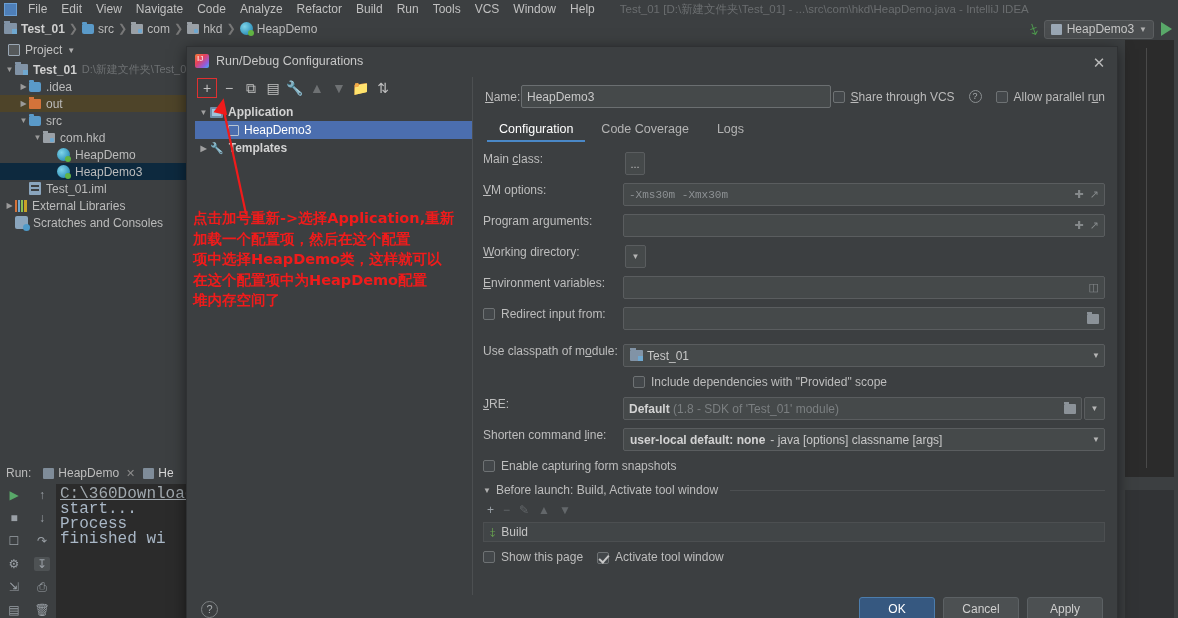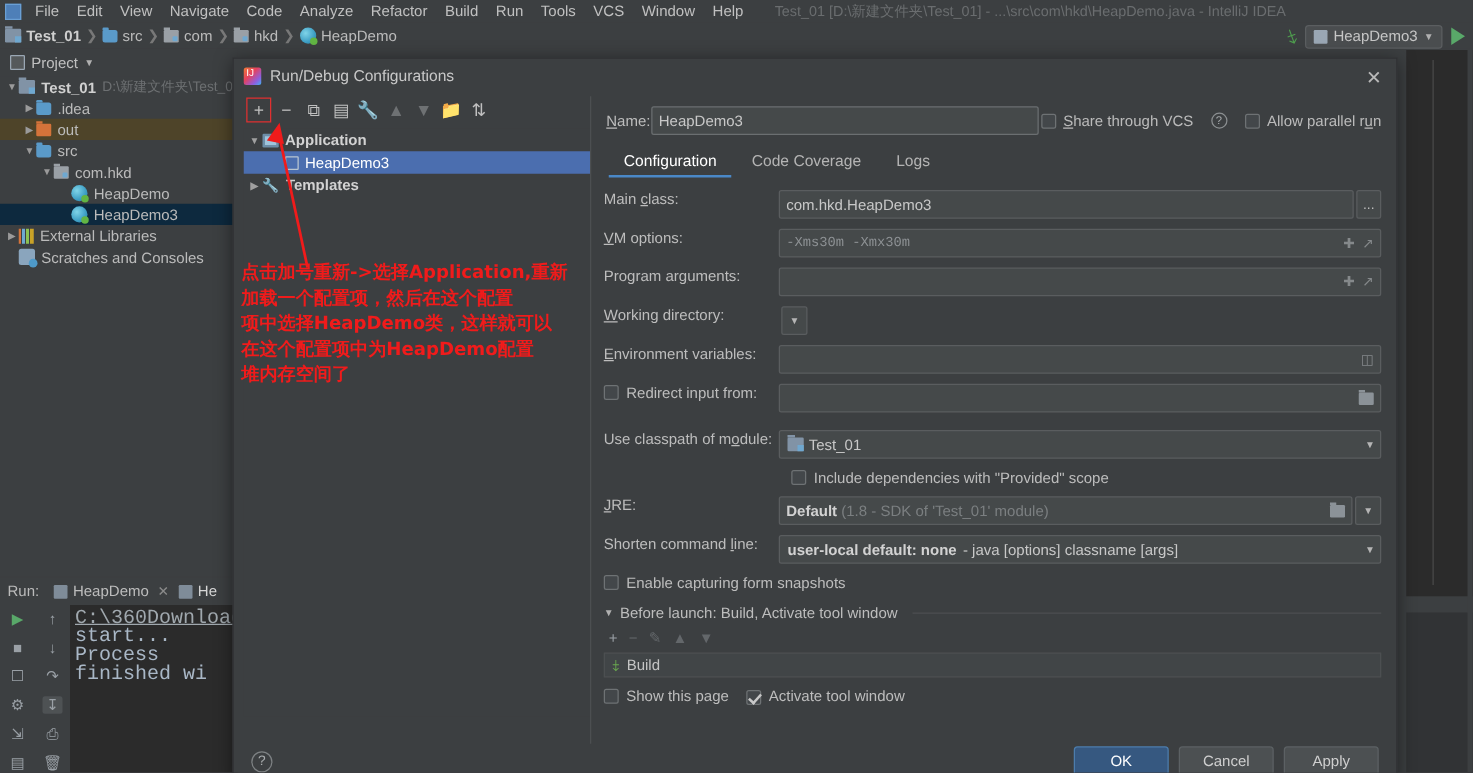--- a/index.html
+++ b/index.html
@@ -399,20 +399,25 @@
       <div class="tnode" style="padding-left: 46px;">
         <span class="arrow"></span>
         <span class="icn cls-icon"></span>
         <span class="tlabel">HeapDemo</span>
       </div>
       <div class="tnode sel" style="padding-left: 46px;">
         <span class="arrow"></span>
         <span class="icn cls-icon"></span>
         <span class="tlabel">HeapDemo3</span>
       </div>
+      <div class="tnode" style="padding-left: 18px;">
+        <span class="arrow"></span>
+        <span class="icn iml-icon"></span>
+        <span class="tlabel">Test_01.iml</span>
+      </div>
       <div class="tnode" style="padding-left: 4px;">
         <span class="arrow">▶</span>
         <span class="icn lib-icon"></span>
         <span class="tlabel">External Libraries</span>
       </div>
       <div class="tnode" style="padding-left: 4px;">
         <span class="arrow"></span>
         <span class="icn scratch-icon"></span>
         <span class="tlabel">Scratches and Consoles</span>
       </div>
@@ -520,23 +525,20 @@
         </div>
 
         <div class="tabs">
           <span class="tab active">Configuration</span>
           <span class="tab">Code Coverage</span>
           <span class="tab">Logs</span>
         </div>
 
         <div class="row">
           <span class="lab">Main <u>c</u>lass:</span>
-          <span class="field">
-            <span class="val">com.hkd.HeapDemo3</span>
-          </span>
           <span class="fbtn">...</span>
         </div>
 
         <div class="row">
           <span class="lab"><u>V</u>M options:</span>
           <span class="field">
             <span class="val mono">-Xms30m  -Xmx30m</span>
             <span class="icon-r">
               <span>✚</span>
               <span>↗</span>

